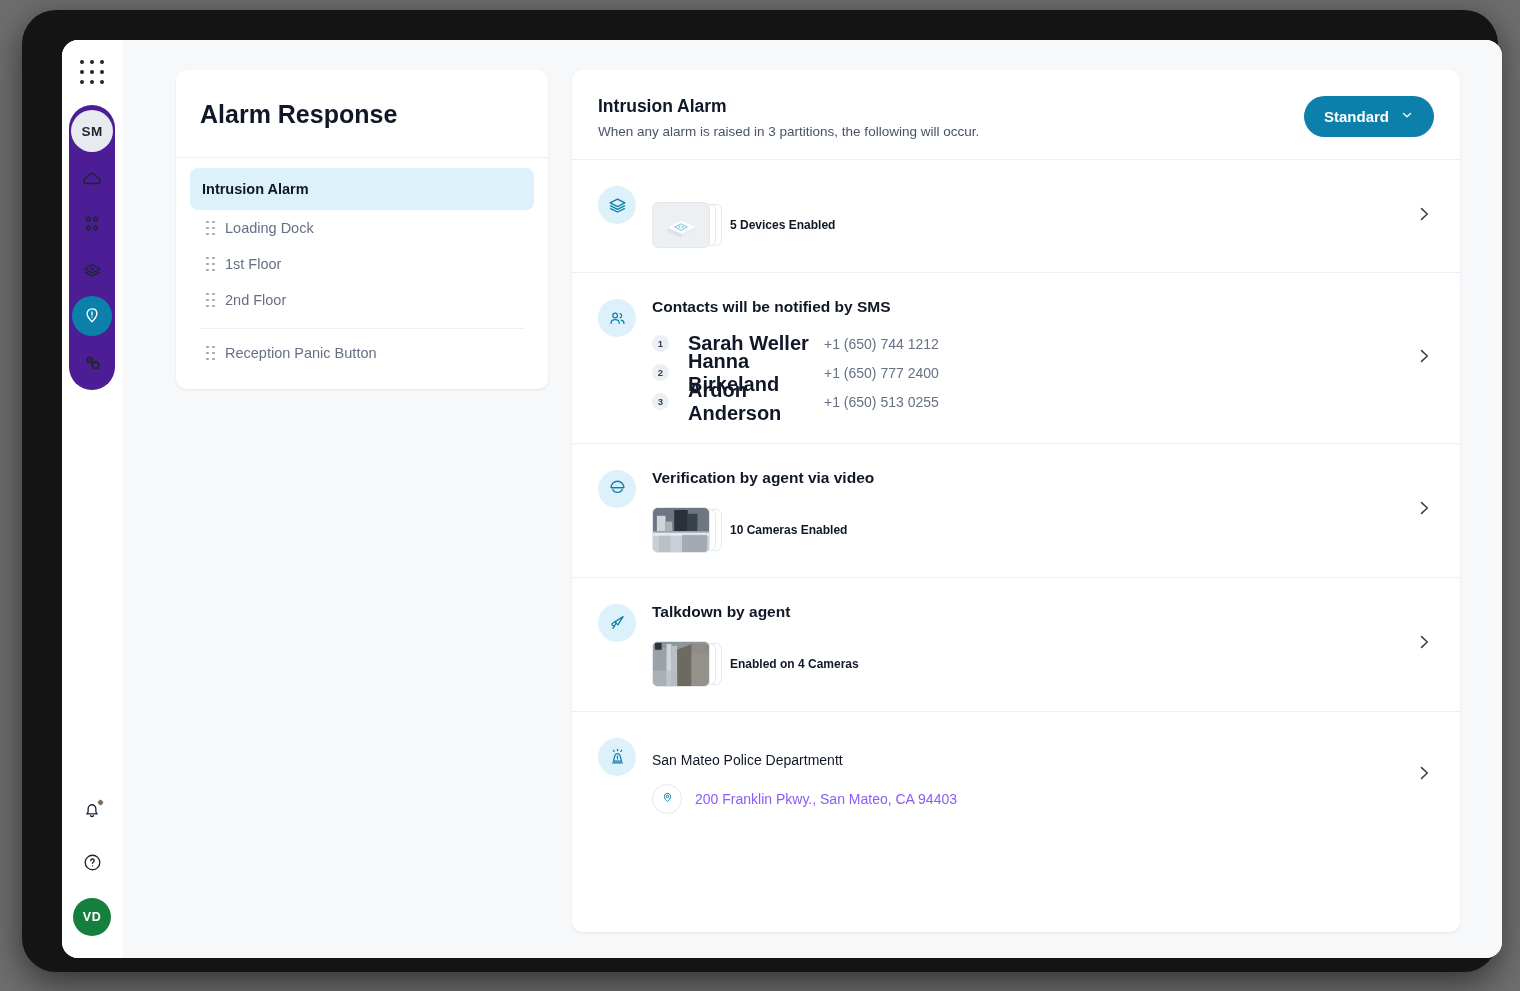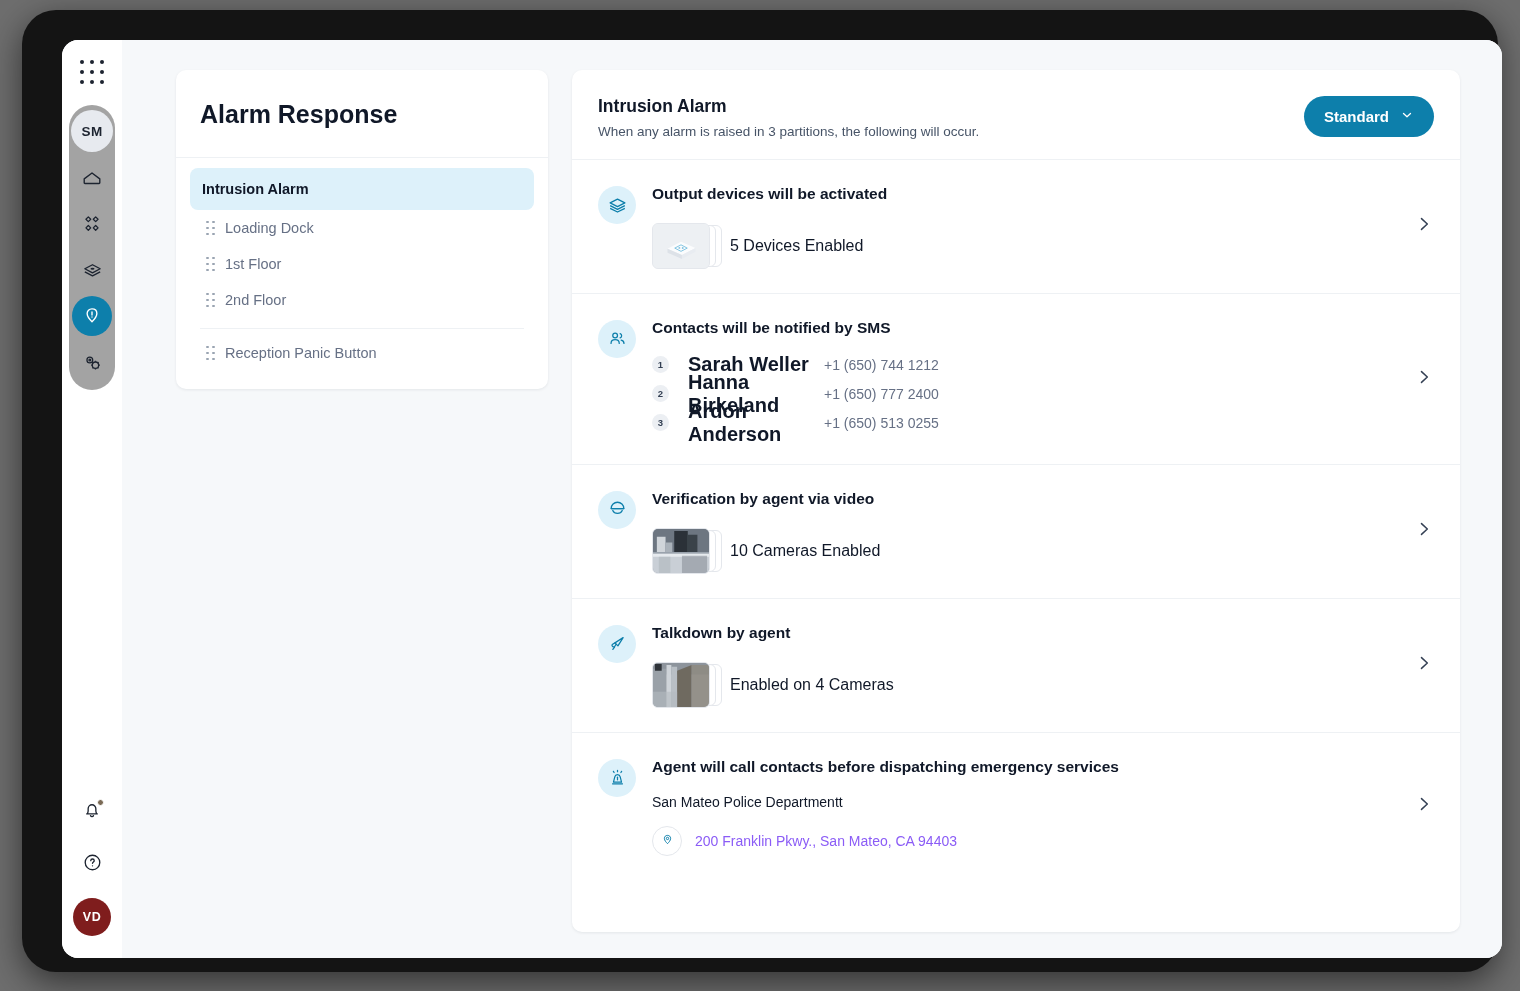--- a/index.html
+++ b/index.html
@@ -49,21 +49,21 @@
     grid-template-rows: repeat(3, 5px);
     gap: 5px;
     margin-bottom: 20px;
     cursor: pointer;
   }
   .grip-dots i {
     width: 4px; height: 4px; border-radius: 50%;
     background: #1d2430; display: block;
   }
   .rail-group {
-    background: #a3a3a3;
+    background: #4c1d95;
     border-radius: 26px;
     width: 46px;
     padding: 5px 0 8px;
     display: flex;
     flex-direction: column;
     align-items: center;
     gap: 6px;
   }
   .org-badge {
     width: 42px; height: 42px; border-radius: 50%;
@@ -92,21 +92,21 @@
     cursor: pointer; position: relative;
   }
   .notif-dot {
     position: absolute; top: 5px; right: 6px;
     width: 7px; height: 7px; border-radius: 50%;
     background: #7a6a55;
     border: 1.5px solid #fff;
   }
   .user-badge {
     width: 38px; height: 38px; border-radius: 50%;
-    background: #7f1d1d; color: #fff;
+    background: #15803d; color: #fff;
     display: flex; align-items: center; justify-content: center;
     font-size: 12.5px; font-weight: 700; letter-spacing: .5px;
     cursor: pointer;
   }
 
   
   #workspace {
     flex: 1;
     display: flex;
     gap: 24px;
@@ -210,21 +210,21 @@
   }
   .sec-body { flex: 1; min-width: 0; }
   .sec-title {
     font-size: 15.5px; font-weight: 700; color: #101828;
     line-height: 1.35;
   }
   .sec-row {
     display: flex; align-items: center; gap: 14px;
     margin-top: 18px;
   }
-  .sec-caption { font-size: 16px; color: #101828; font-weight: 400; }
+  .sec-caption { font-size: 12px; color: #101828; font-weight: 700; }
   .chevron {
     position: absolute;
     right: 26px;
     top: 50%;
     transform: translateY(-50%);
     cursor: pointer;
   }
 
   
   .thumb-stack { position: relative; width: 64px; height: 46px; flex: 0 0 64px; }
@@ -461,21 +461,20 @@
 
         <div class="section">
           <div class="sec-icon">
             <svg width="21" height="21" viewBox="0 0 24 24" fill="none" stroke="#0d7fab" stroke-width="1.5" stroke-linejoin="round">
               <path d="M12 4.8 20.4 9 12 13.2 3.6 9Z"></path>
               <path d="M3.6 12.2 12 16.4l8.4-4.2"></path>
               <path d="M3.6 15.2 12 19.4l8.4-4.2"></path>
             </svg>
           </div>
           <div class="sec-body">
-            <div class="sec-title">Output devices will be activated</div>
             <div class="sec-row">
               <div class="thumb-stack">
                 <div class="card c3"></div>
                   <div class="card c2"></div>
                 <div class="thumb">
                   <svg viewBox="0 0 58 46" preserveAspectRatio="none">
                     <rect width="58" height="46" fill="#edf0f3"></rect>
                     <g>
                       <path d="M15 26 29 18.5 44 25 30 32.5Z" fill="#fbfcfd"></path>
                       <path d="M15 26v4l15 6.5v-4Z" fill="#dde2e8"></path>
@@ -613,21 +612,20 @@
         <div class="section">
           <div class="sec-icon">
             <svg width="21" height="21" viewBox="0 0 24 24" fill="none" stroke="#0d7fab" stroke-width="1.4" stroke-linejoin="round" stroke-linecap="round">
               <path d="M7.4 17.4h9.2l-1.5-6.2a3.2 3.2 0 0 0-3.1-2.5h0a3.2 3.2 0 0 0-3.1 2.5Z"></path>
               <path d="M6.3 19.2h11.4"></path>
               <path d="M12 5.4V3.8M8.1 6.3 7.3 5M15.9 6.3l.8-1.3"></path>
               <path d="M12 11.6v3"></path>
             </svg>
           </div>
           <div class="sec-body">
-            <div class="sec-title">Agent will call contacts before dispatching emergency services</div>
             <div class="dispatch-name">San Mateo Police Departmentt</div>
             <div class="dispatch-addr-row">
               <span class="pin-circle">
                 <svg width="15" height="15" viewBox="0 0 24 24" fill="none" stroke="#0d7fab" stroke-width="1.6" stroke-linejoin="round">
                   <path d="M12 3.8c3 0 5 2.1 5 4.8 0 3.3-3.1 6.6-5 8.4-1.9-1.8-5-5.1-5-8.4 0-2.7 2-4.8 5-4.8Z"></path>
                   <circle cx="12" cy="8.7" r="1.9"></circle>
                 </svg>
               </span>
               <span class="dispatch-addr">200 Franklin Pkwy., San Mateo, CA 94403</span>
             </div>

